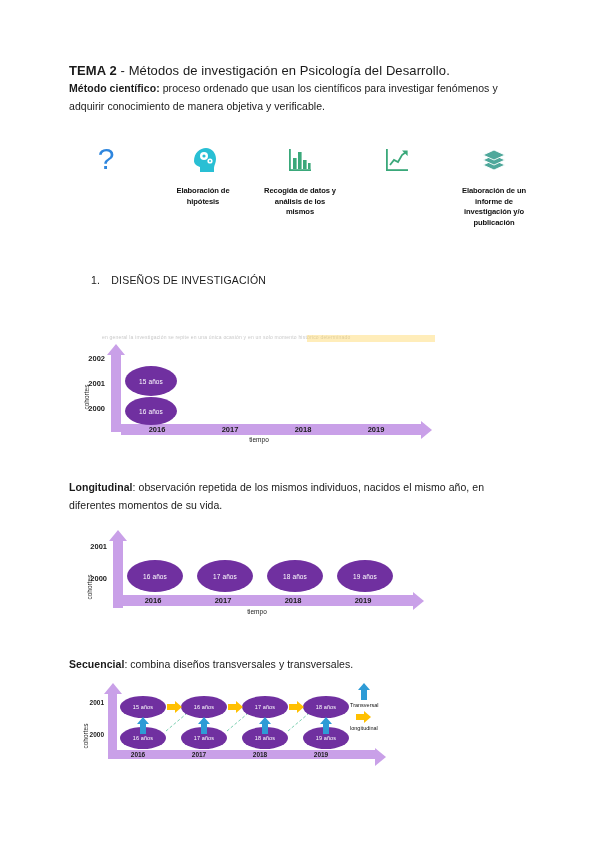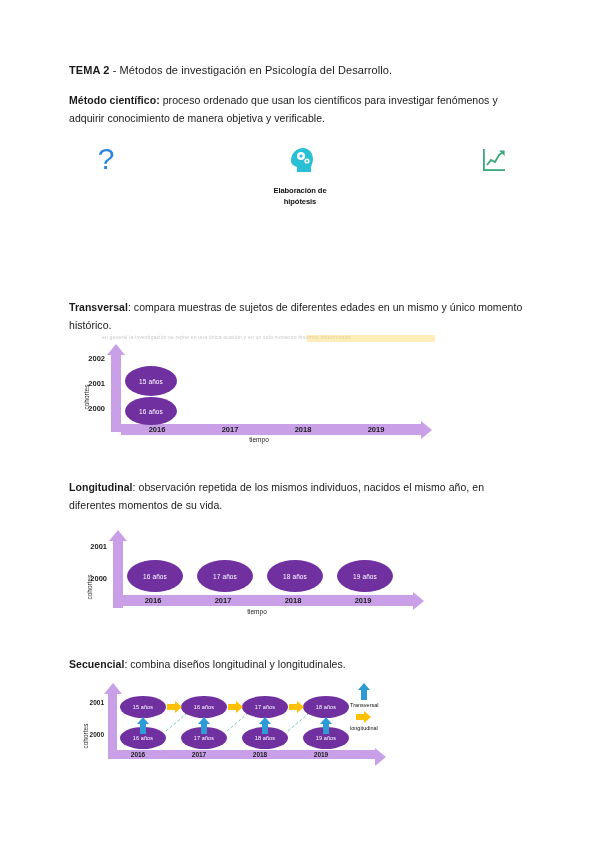--- a/index.html
+++ b/index.html
@@ -24,24 +24,23 @@
   }
   .content {
     position: absolute;
     left: 69px;
     top: 62px;
     width: 462px;
   }
 
   
   .title-line {
-    font-size: 11px;
+    font-size: 13px;
     line-height: 17px;
     letter-spacing: 0.1px;
-    margin-bottom: 12px;
   }
   .title-line b { font-weight: bold; }
 
   .para {
     font-size: 10.5px;
     line-height: 18px;
     letter-spacing: 0.05px;
     margin-bottom: 0;
   }
   .para b { font-weight: bold; }
@@ -239,42 +238,68 @@
           <path d="M6 16 C6 8 12 3 18 3 C24 3 28 8 28 14 C28 18 26 20 26 23 L26 27 L12 27 L12 22 C9 21 6 19 6 16 Z" fill="#29bfd4"></path>
           <circle cx="16" cy="11" r="4" fill="#ffffff"></circle>
           <circle cx="16" cy="11" r="1.6" fill="#29bfd4"></circle>
           <circle cx="22" cy="16" r="2.6" fill="#ffffff"></circle>
           <circle cx="22" cy="16" r="1" fill="#29bfd4"></circle>
         </svg>
       </div>
       <div class="method-label">Elaboración de hipótesis</div>
     </div>
 
+    <div class="method-step">
+      <div class="method-icon">
+        <svg width="28" height="28" viewBox="0 0 28 28">
+          <rect x="3" y="3" width="1.8" height="22" fill="#3aa87a"></rect>
+          <rect x="3" y="23.2" width="22" height="1.8" fill="#3aa87a"></rect>
+          <rect x="7" y="12" width="3.6" height="11" fill="#3aa87a"></rect>
+          <rect x="12" y="6" width="3.6" height="17" fill="#3aa87a"></rect>
+          <rect x="17" y="14" width="3.6" height="9" fill="#3aa87a"></rect>
+          <rect x="22" y="17" width="2.6" height="6" fill="#3aa87a"></rect>
+        </svg>
+      </div>
+      <div class="method-label">Recogida de datos y análisis de los mismos</div>
+    </div>
 
     <div class="method-step">
       <div class="method-icon">
         <svg width="28" height="28" viewBox="0 0 28 28">
           <rect x="3" y="3" width="1.8" height="22" fill="#3aa87a"></rect>
           <rect x="3" y="23.2" width="22" height="1.8" fill="#3aa87a"></rect>
           <polyline points="7,19 11,14 15,16 19,9 23,6" fill="none" stroke="#3aa87a" stroke-width="1.8"></polyline>
           <polygon points="24.6,4.4 24.6,10 19,4.4" fill="#3aa87a"></polygon>
         </svg>
       </div>
     </div>
 
-
-
-  </div>
-
-
-  <div style="position:absolute; left:69px; top:298px; width:462px;">
-    <div class="para">
-      <b>Transversal</b><span>: compara muestras de sujetos de diferentes edades en un mismo y único momento histórico.</span>
-    </div>
-  </div>
+    <div class="method-step">
+      <div class="method-icon">
+        <svg width="30" height="28" viewBox="0 0 30 28">
+          <g fill="#4fa89b" stroke="#ffffff" stroke-width="0.9">
+            <path d="M4 19 L15 14 L26 19 L15 24 Z"></path>
+            <path d="M4 14 L15 9 L26 14 L15 19 Z"></path>
+            <path d="M4 9 L15 4 L26 9 L15 14 Z"></path>
+          </g>
+        </svg>
+      </div>
+      <div class="method-label">Elaboración de un informe de investigación y/o publicación</div>
+    </div>
+
+
+  </div>
+
+  <div style="position:absolute; left:69px; top:272px; width:462px;">
+    <div class="section-heading">
+      <span>1.</span>
+      <span style="display:inline-block;width:8px;"></span><span>DISEÑOS DE INVESTIGACIÓN</span>
+    </div>
+  </div>
+
 
   <div class="diagram" style="left:69px; top:334px; width:400px; height:110px;">
 
     <div class="faded-strip" style="left:33px; top:0px; width:330px;">
       <span>en  general  la  investigación  se  repite  en  una  única  ocasión  y  en  un  solo  momento  histórico  determinado</span>
     </div>
     <div class="faded-highlight" style="position:absolute; left:238px; top:1px; width:128px; height:7px;"></div>
 
     <div class="axis-y-head" style="left:38px; top:10px;"></div>
     <div class="axis-y" style="left:42px; top:20px; width:10px; height:78px;"></div>
@@ -324,21 +349,21 @@
     <div class="axis-caption" style="left:148px; top:78px; width:80px;">tiempo</div>
 
     <div class="bubble" style="left:58px; top:30px; width:56px; height:32px;">16 años</div>
     <div class="bubble" style="left:128px; top:30px; width:56px; height:32px;">17 años</div>
     <div class="bubble" style="left:198px; top:30px; width:56px; height:32px;">18 años</div>
     <div class="bubble" style="left:268px; top:30px; width:56px; height:32px;">19 años</div>
   </div>
 
   <div style="position:absolute; left:69px; top:655px; width:462px;">
     <div class="para">
-      <b>Secuencial</b><span>: combina diseños longitudinal y longitudinales.</span>
+      <b>Secuencial</b><span>: combina diseños transversales y transversales.</span>
     </div>
   </div>
 
   <div class="diagram" style="left:62px; top:683px; width:360px; height:90px;">
 
     <div class="axis-y-head" style="left:42px; top:0px;"></div>
     <div class="axis-y" style="left:46px; top:10px; width:9px; height:66px;"></div>
     <div class="axis-ylabel" style="left:-3px; top:36px; width:52px;">cohortes</div>
 
     <div class="axis-tick" style="left:18px; top:16px; width:24px; font-size:6.5px;">2001</div>

